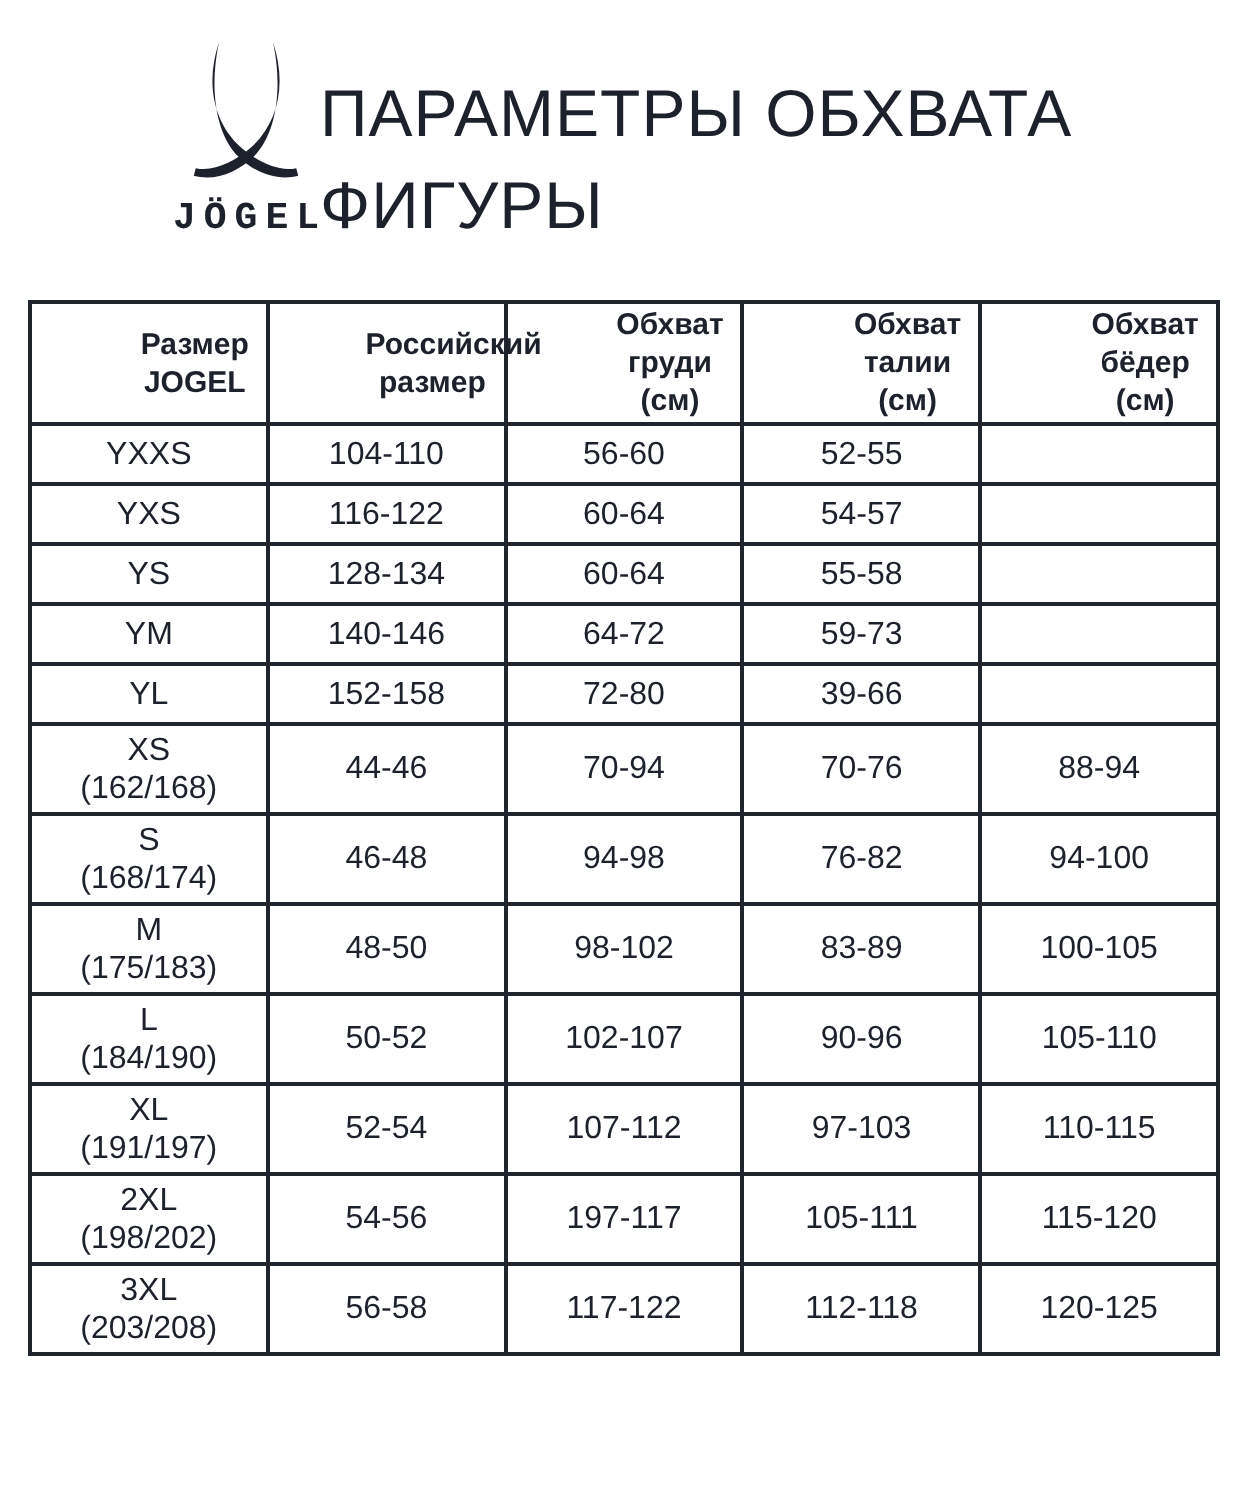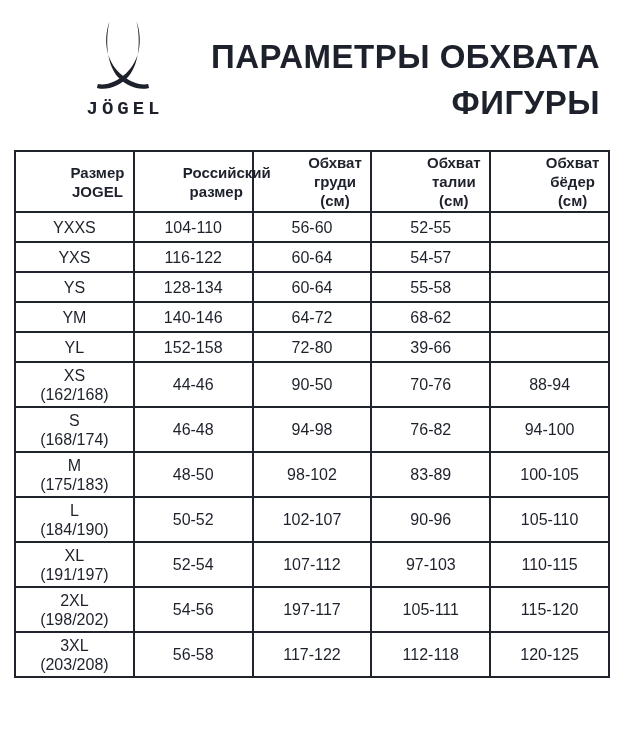--- a/index.html
+++ b/index.html
@@ -28,22 +28,22 @@
   .wordmark{
     margin-top:4px;
     font-size:19px;font-weight:bold;letter-spacing:4px;
     color:var(--ink);
     padding-left:4px; 
     white-space:nowrap;
     font-family:Liberation Mono, monospace;
   }
   .title{
     position:absolute;left:160px;top:34px;width:440px;
-    margin:0;text-align:right;
-    font-size:33px;line-height:46px;font-weight:bold;
+    margin:0;text-align:left;
+    font-size:33px;line-height:46px;font-weight:normal;
     letter-spacing:0.5px;color:var(--ink);
   }
 
   
   table.size-table{
     margin:0 14px;width:596px;
     border-collapse:collapse;table-layout:fixed;
   }
   .size-table th,.size-table td{
     border:2px solid var(--line);
@@ -108,34 +108,34 @@
           <td>YS</td>
           <td>128-134</td>
           <td>60-64</td>
           <td>55-58</td>
           <td></td>
         </tr>
         <tr class="youth">
           <td>YM</td>
           <td>140-146</td>
           <td>64-72</td>
-          <td>68-62</td>
+          <td>59-73</td>
           <td></td>
         </tr>
         <tr class="youth">
           <td>YL</td>
           <td>152-158</td>
           <td>72-80</td>
           <td>39-66</td>
           <td></td>
         </tr>
         <tr class="adult">
           <td>XS<br>(162/168)</td>
           <td>44-46</td>
-          <td>90-50</td>
+          <td>70-94</td>
           <td>70-76</td>
           <td>88-94</td>
         </tr>
         <tr class="adult">
           <td>S<br>(168/174)</td>
           <td>46-48</td>
           <td>94-98</td>
           <td>76-82</td>
           <td>94-100</td>
         </tr>

